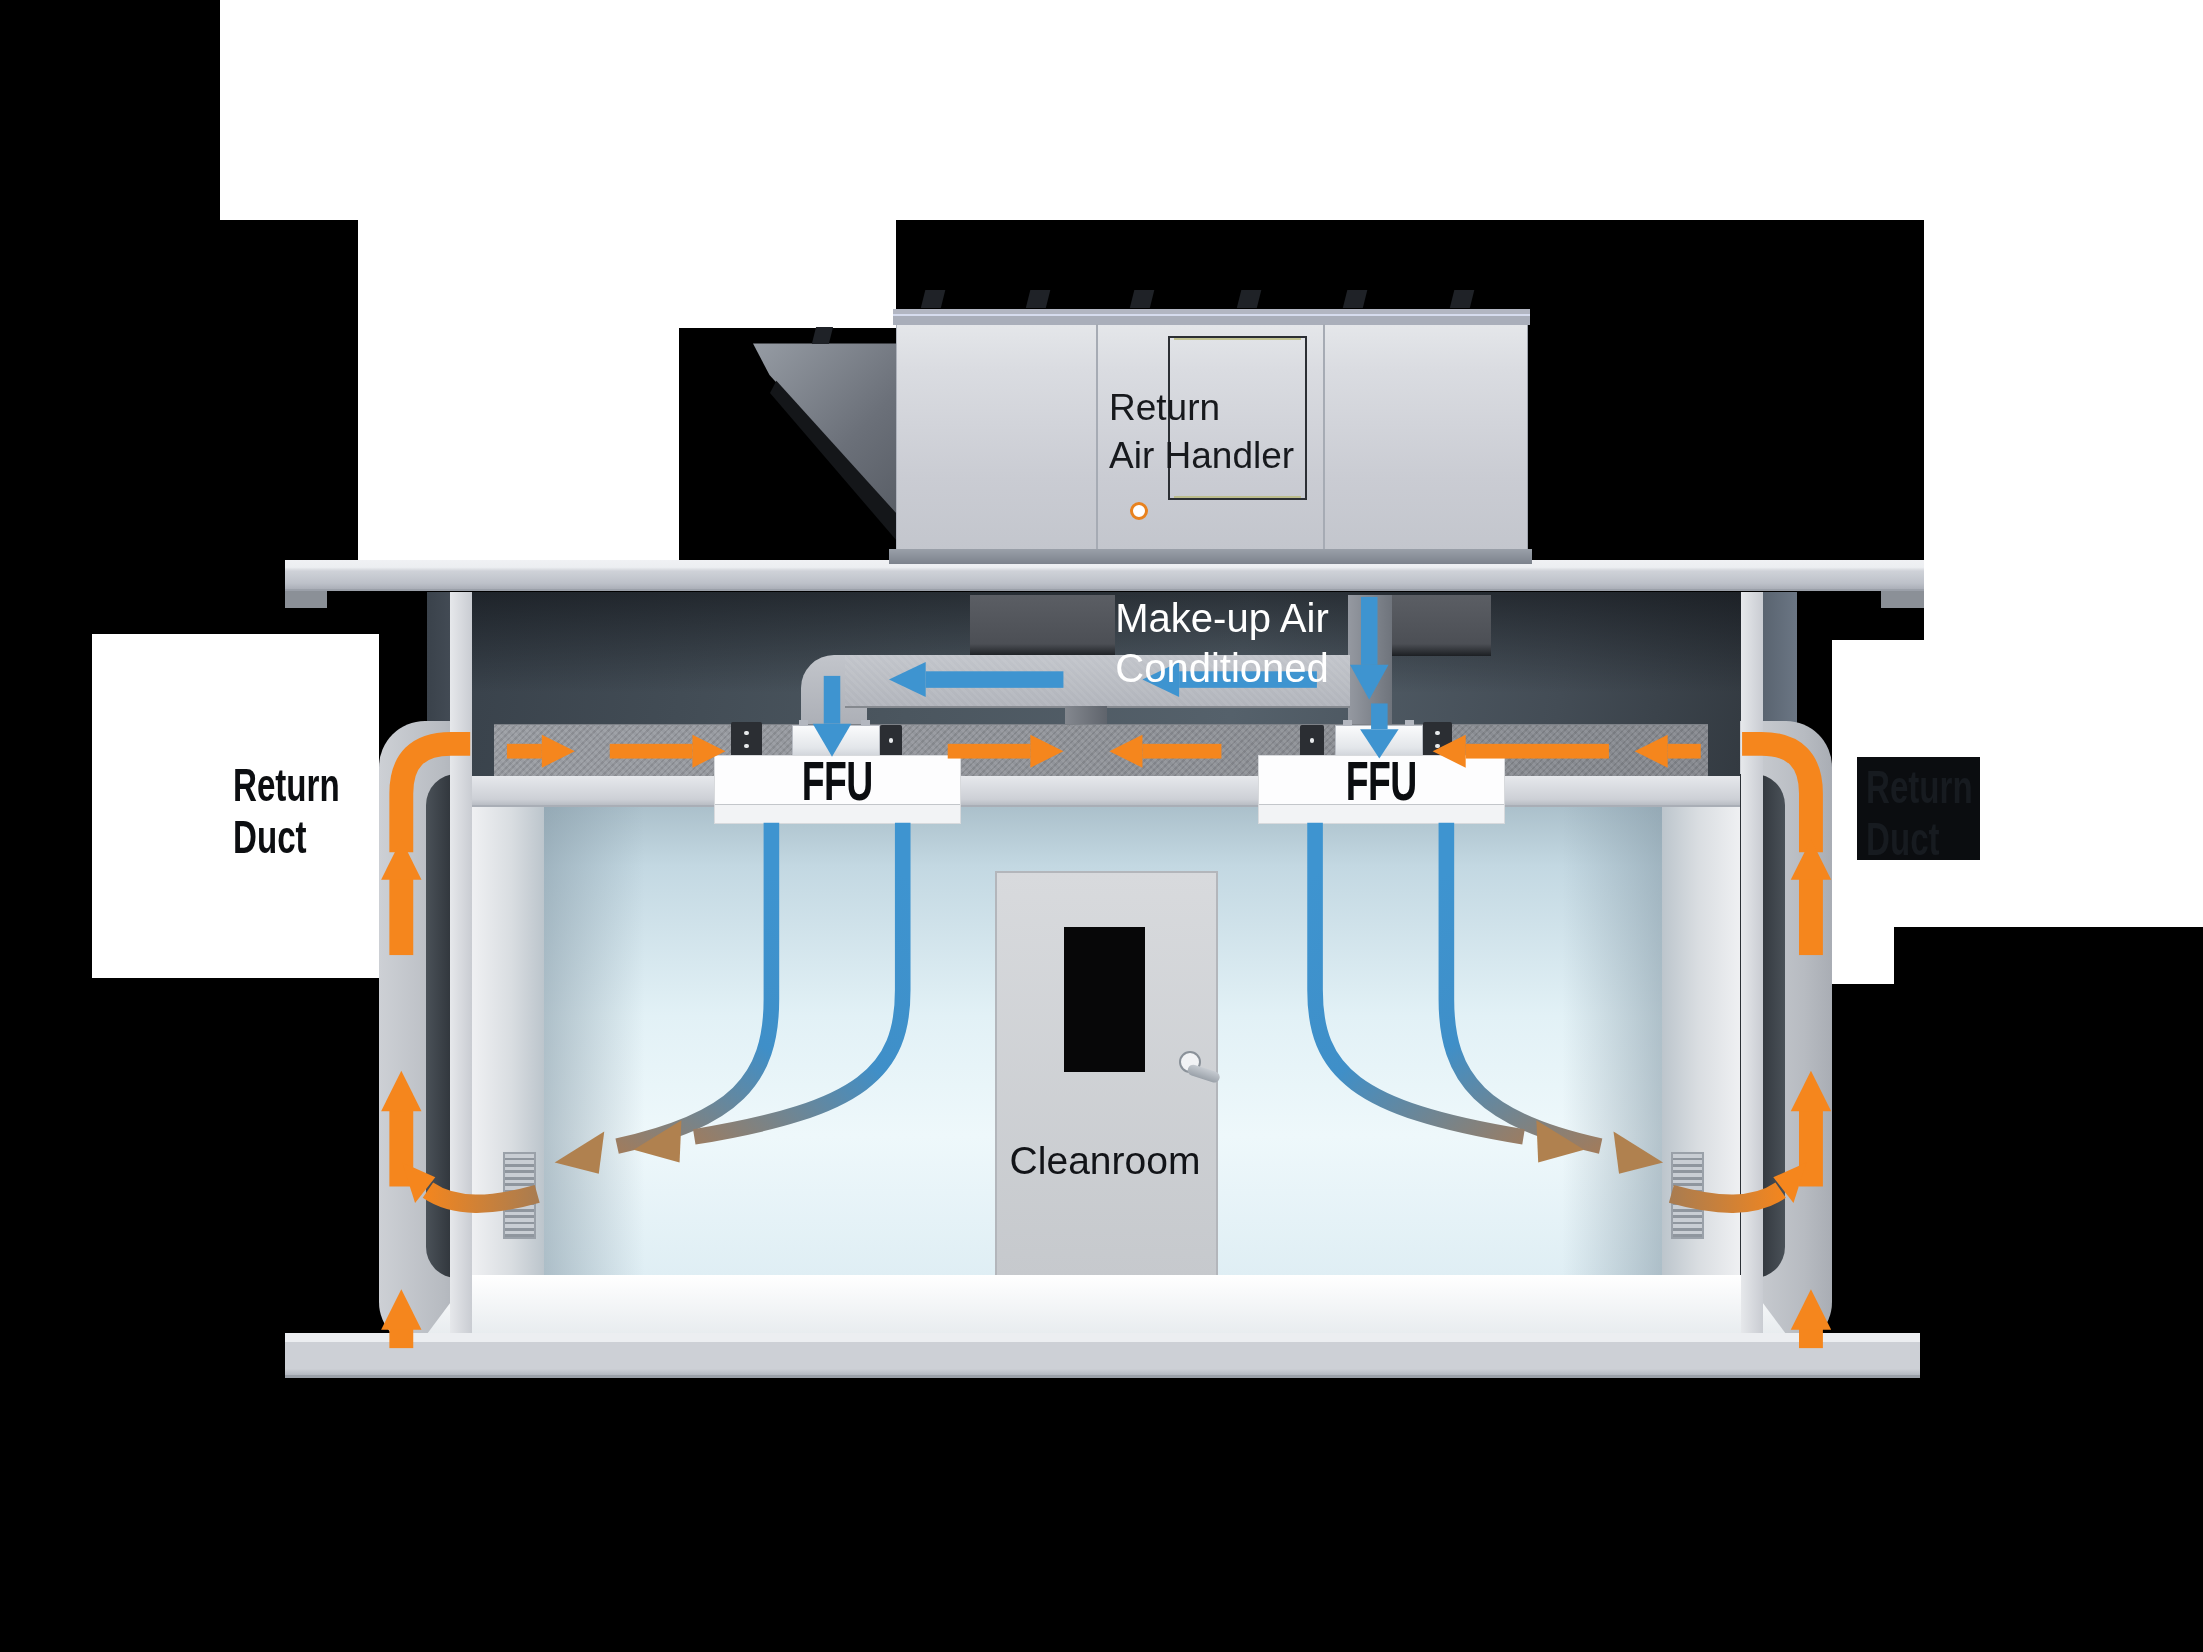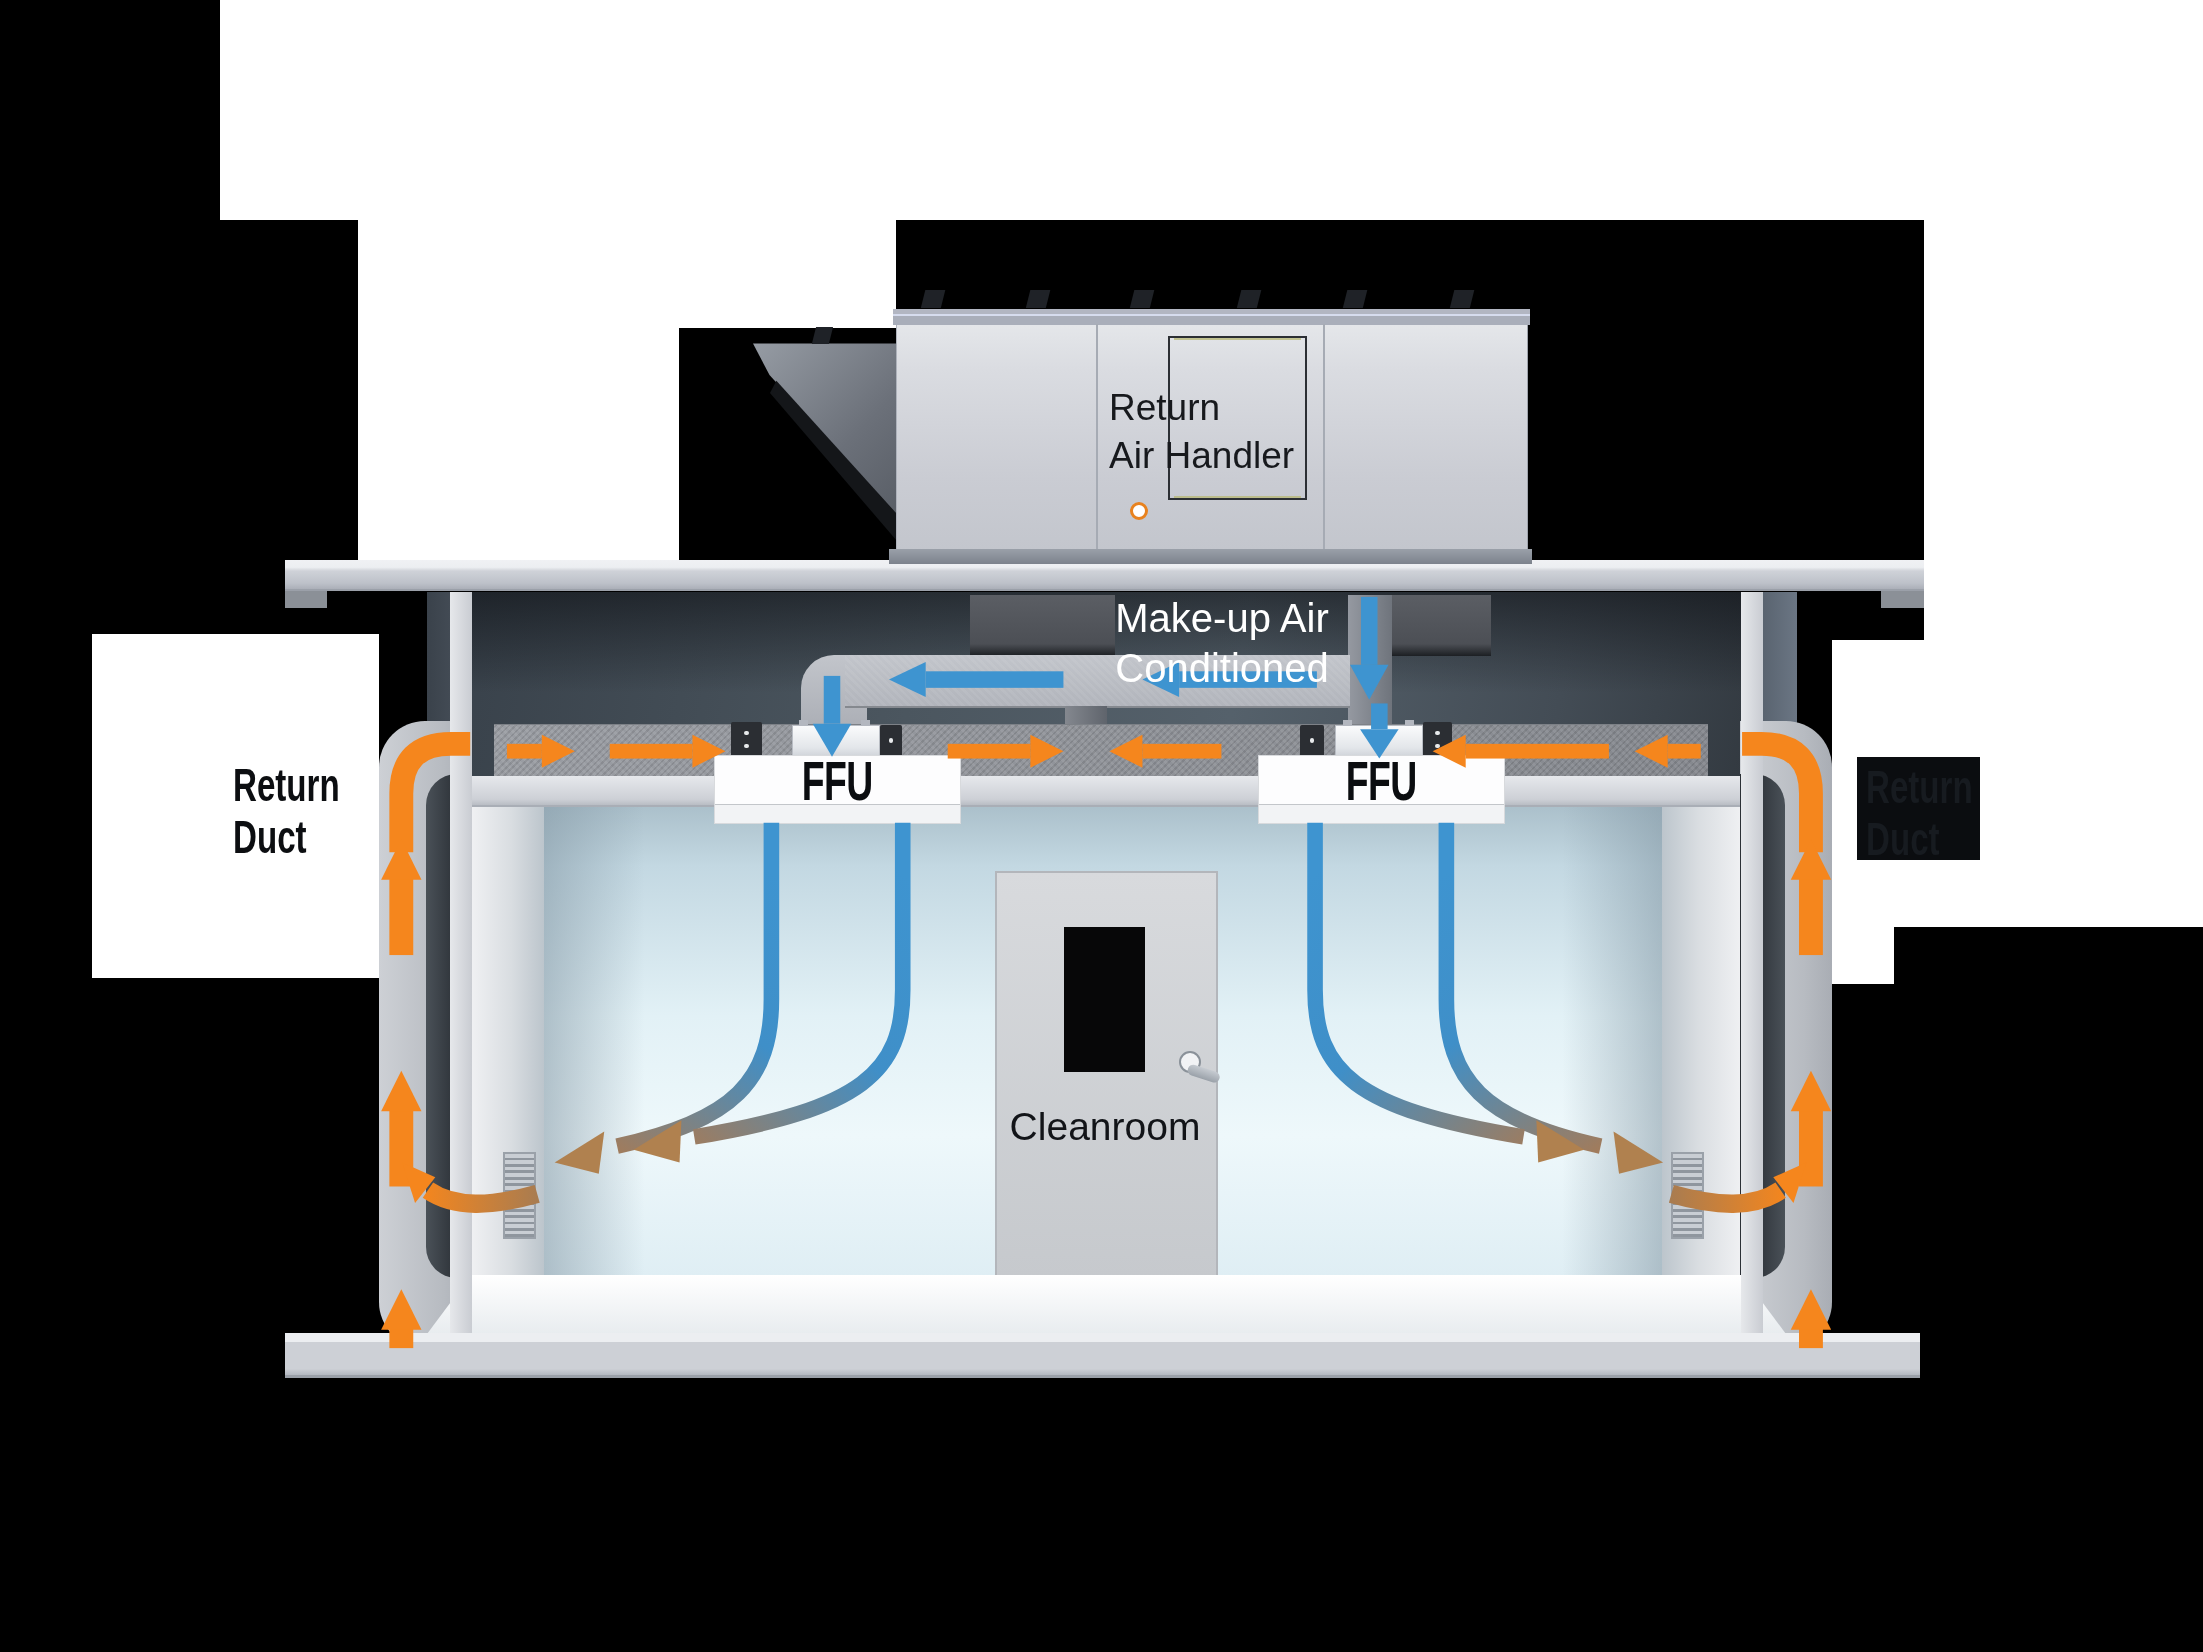--- a/index.html
+++ b/index.html
@@ -64,21 +64,21 @@
   .grille{border:2.8px solid #9aa1a9;background:repeating-linear-gradient(180deg,#c9ced4 0 3.7px,#8f969e 3.7px 6.4px);z-index:5;}
   .roomfloor{background:linear-gradient(180deg,#ffffff,#e8ecef);z-index:4;}
   .slab{background:linear-gradient(180deg,#eceef1 0 9.2px,#cdd0d6 9.2px 85%,#b3b8c0);border-bottom:3.7px solid #9aa0a8;z-index:5;}
   
   .lbl{position:absolute;z-index:7;}
   .ahu-lbl{font-size:37px;line-height:48px;color:#17191d;}
   .makeup-lbl{font-size:40px;line-height:50px;color:#fff;text-align:center;width:294px;}
   .rd-lbl{font-size:46px;font-weight:700;line-height:52px;color:#0c0e11;transform:scaleX(.72);transform-origin:left top;}
   .rd-box{background:#0b0d10;z-index:6;}
   .rd-box .rd-lbl{color:#171b20;}
-  .clean-lbl{font-size:39px;color:#121418;text-align:center;width:220px;}
+  .clean-lbl{font-size:39px;color:#121418;text-align:center;width:220px;margin-top:34px;}
   svg{position:absolute;left:0;top:0;z-index:6;}
 </style>
 </head>
 <body>
 
 <div id="stage">
 
   <div class="patch" style="left:220px;top:0;width:1984px;height:220px;"></div>
   <div class="patch" style="left:358px;top:220px;width:538px;height:108px;"></div>
   <div class="patch" style="left:358px;top:220px;width:321px;height:340px;"></div>

